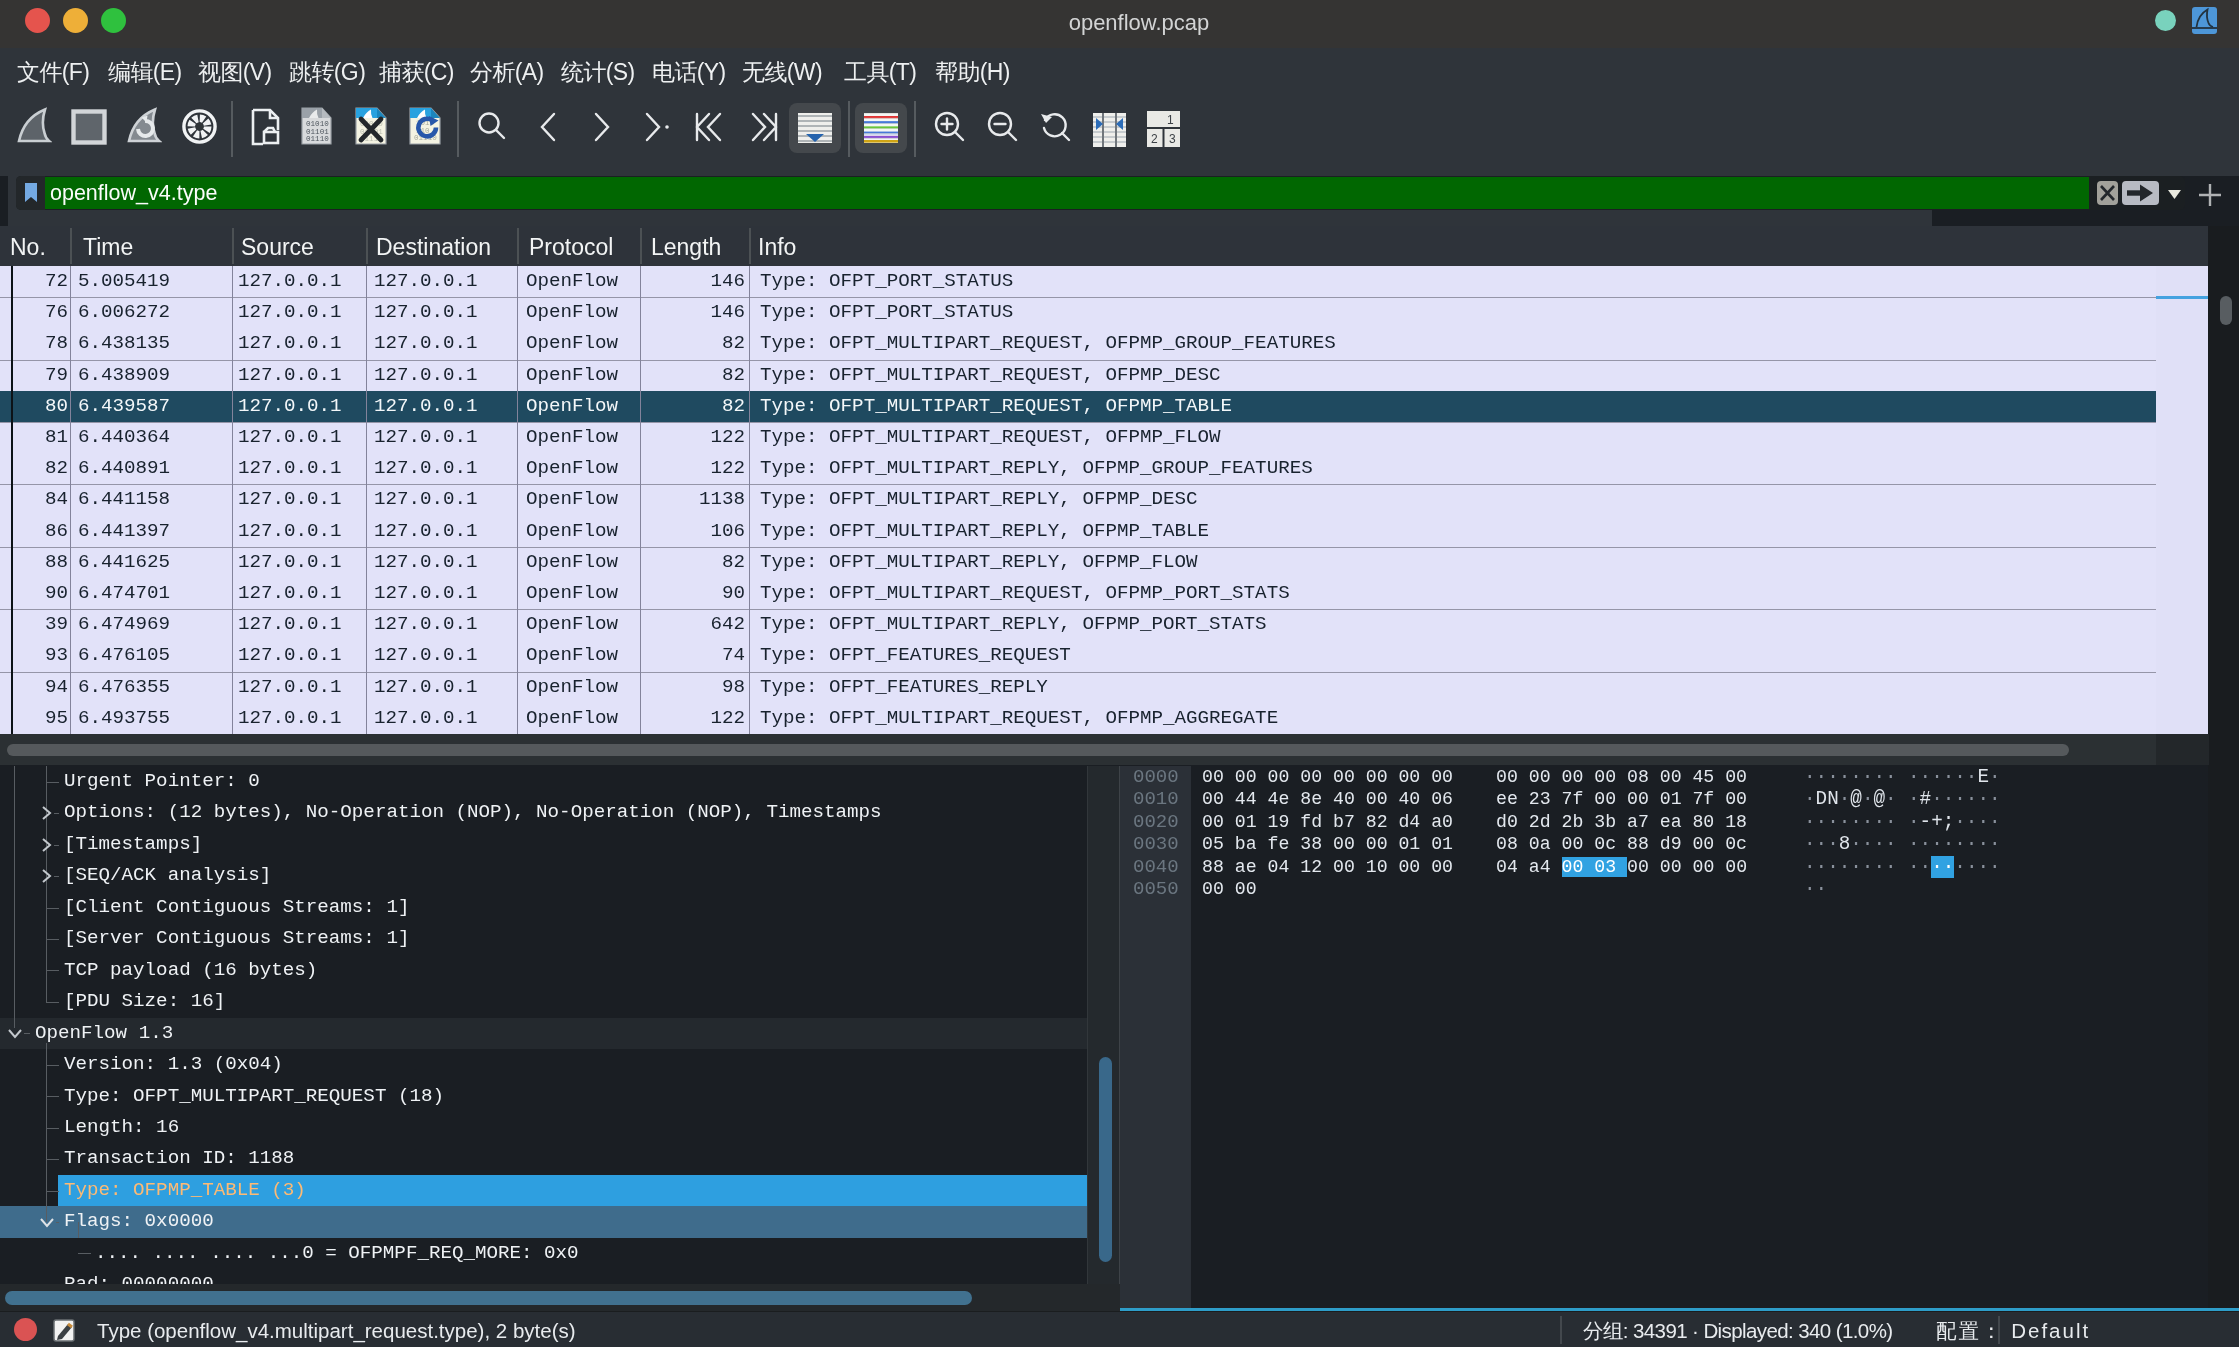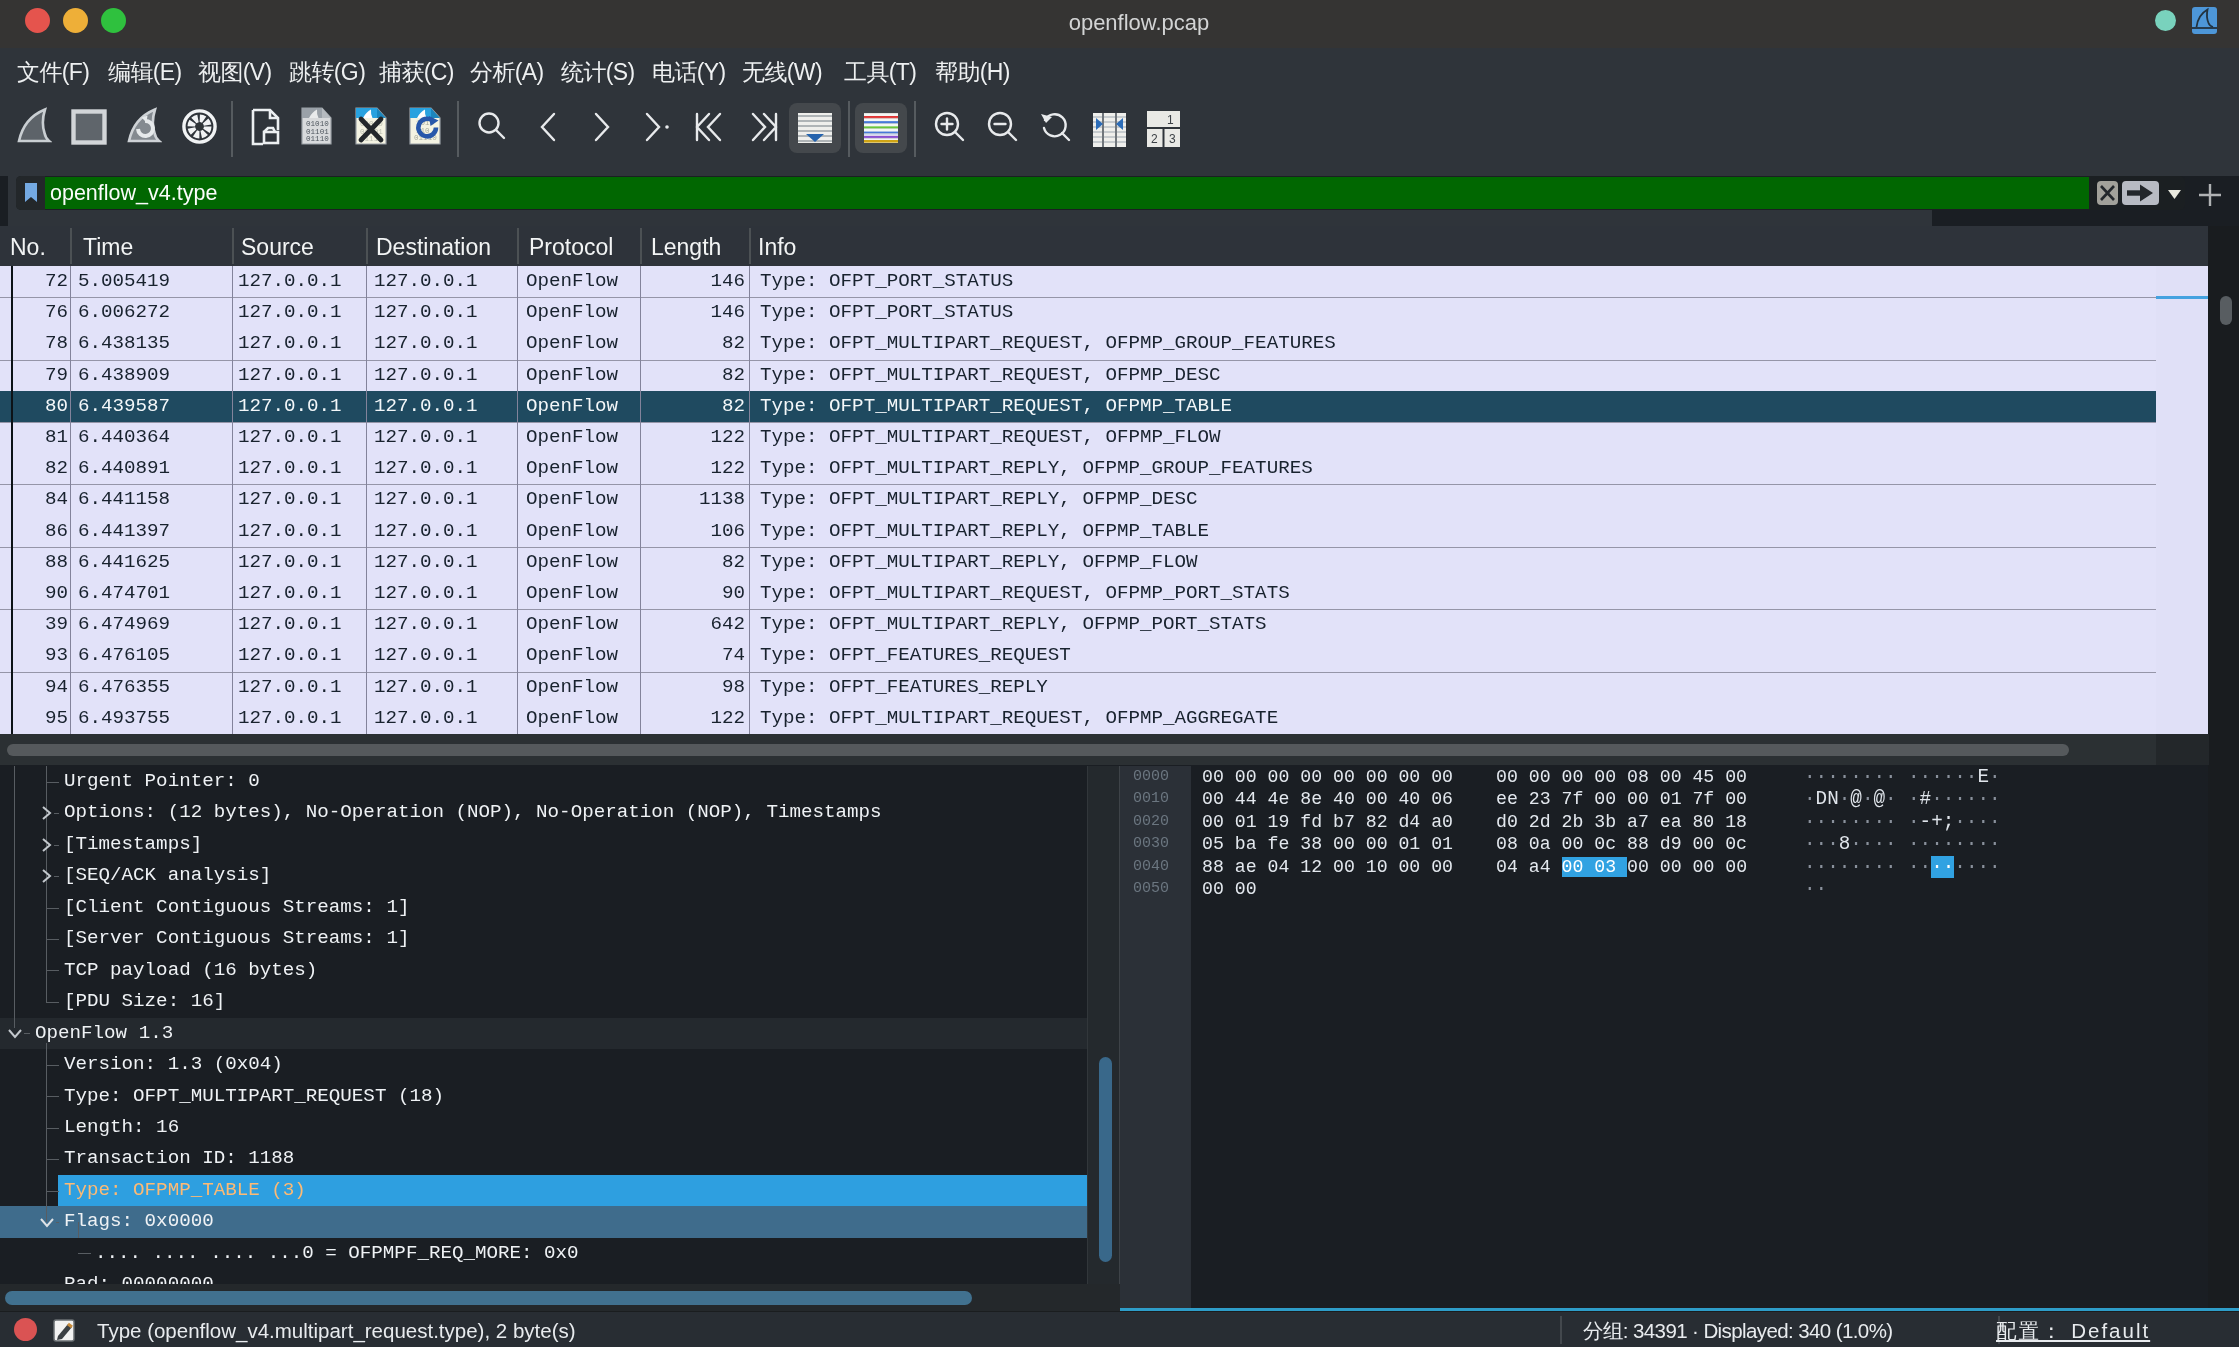--- a/index.html
+++ b/index.html
@@ -54,21 +54,21 @@
 
 #detail{left:0;top:766px;width:1087px;height:518px;background:#1a1e23;overflow:hidden;}
 .dr{left:0;width:1087px;height:31.45px;line-height:31.6px;font-family:"Liberation Mono",monospace;font-size:19.2px;color:#eff2f5;white-space:pre;}
 .gl{background:#585d62;}
 #dvsb{left:1087px;top:766px;width:33px;height:518px;background:#24292d;border-left:1px solid #32373b;border-right:1px solid #3e4348;}
 #dvpill{left:11px;top:291px;width:13px;height:205px;border-radius:6.5px;background:#39688a;}
 
 #hex{left:1120px;top:766px;width:1088px;height:518px;background:#1a1e23;}
 #hexgutter{left:0px;top:0px;width:71px;height:518px;background:#2b3037;}
 .hr{height:22.4px;line-height:22.6px;font-family:"Liberation Mono",monospace;white-space:pre;}
-.off{left:13px;color:#6b7680;font-size:15px;}
+.off{left:13px;color:#6b7680;font-size:19px;}
 .hb{color:#e3e8ee;font-size:18.2px;}
 .ha{color:#e0e5eb;font-size:19.3px;}
 .dim{color:#8a919c;}
 .hlb{background:#31a2e2;color:#fff;}
 
 #dhband{left:0;top:1284px;width:1120px;height:27px;background:#24282b;}
 #dhpill{left:5px;top:7px;width:967px;height:14px;border-radius:7px;background:#41718f;}
 #hexblue{left:1120px;top:1308px;width:1119px;height:3px;background:#2e9dc9;}
 
 #statusbar{left:0;top:1311px;width:2239px;height:36px;background:#282d33;border-top:1px solid #1a1d1f;}
@@ -440,15 +440,15 @@
     <div style="left:14px;top:6px;width:23px;height:23px;border-radius:50%;background:#da5353;"></div>
     <svg style="left:53px;top:7px;" width="22" height="23" viewBox="0 0 22 23">
       <rect x="1" y="1" width="20" height="21" rx="2" fill="#f2f2f2" stroke="#6a6f73" stroke-width="1.5"></rect>
       <path d="M5,17 L15,5 L19,8 L9,20 L4,21 Z" fill="#3b4044"></path>
       <path d="M15,5 L19,8" stroke="#c88c3c" stroke-width="3"></path>
     </svg>
     <span class="st" style="left:97px;">Type (openflow_v4.multipart_request.type), 2 byte(s)</span>
     <div class="ssep" style="left:1560px;"></div>
     <span class="st" style="left:1583px;letter-spacing:-0.6px;">分组: 34391 · Displayed: 340 (1.0%)</span>
     <div class="ssep" style="left:1998px;"></div>
-    <span class="st" style="left:1996px;letter-spacing:2px;text-decoration:underline;">配置：&nbsp;Default</span>
+    <span class="st" style="left:1936px;letter-spacing:2px;">配置：&nbsp;Default</span>
   </div>
 </div>
 
 </body></html>

